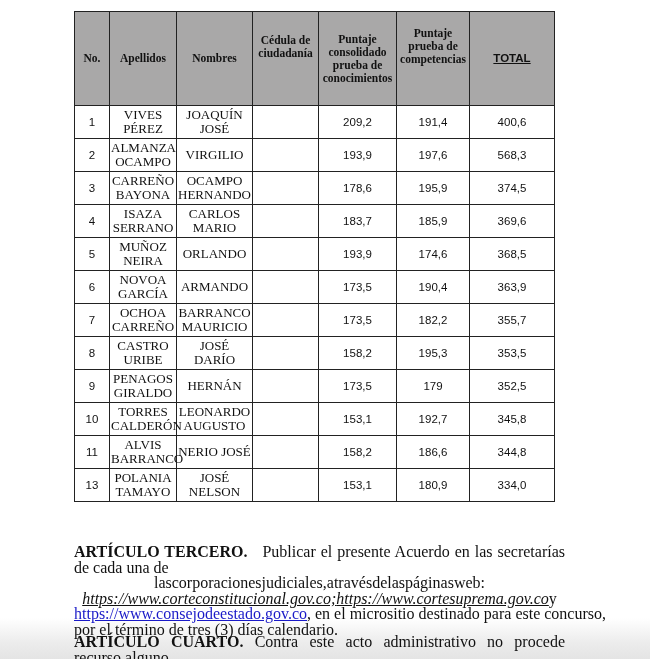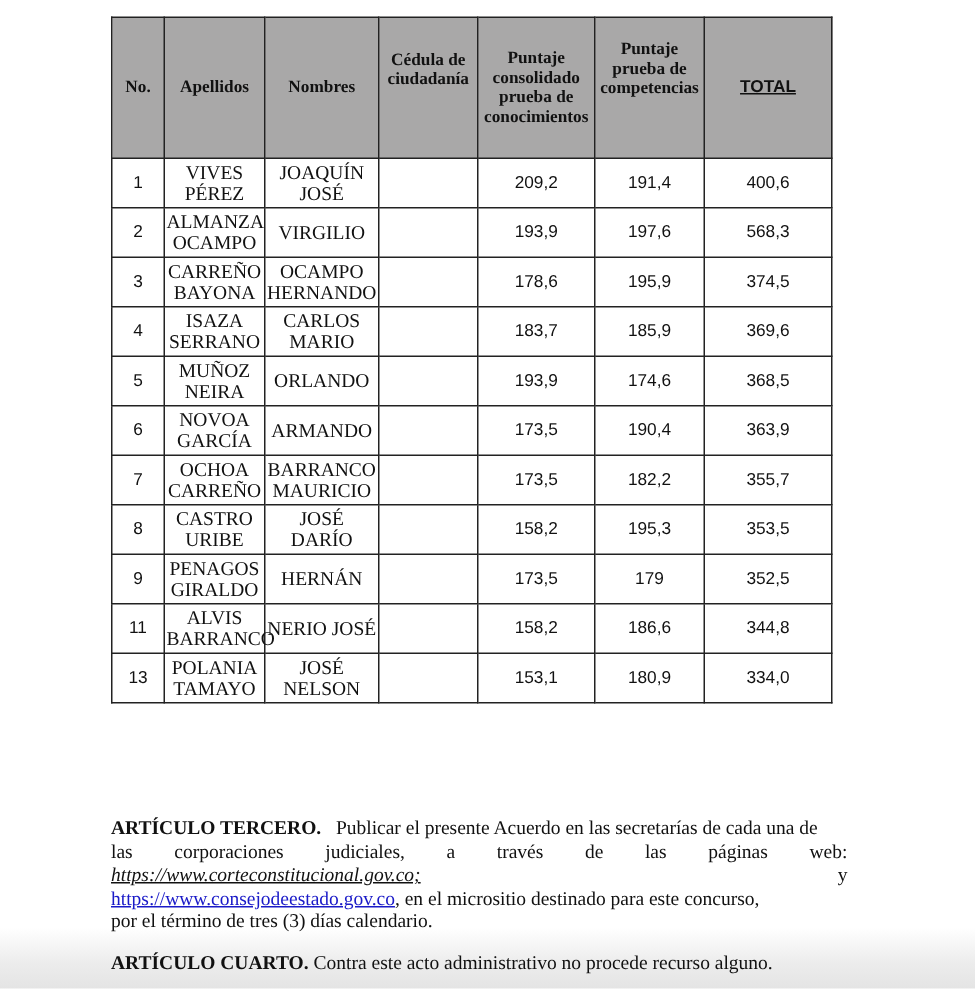--- a/index.html
+++ b/index.html
@@ -51,30 +51,30 @@
   .col-ap { width: 67px; }
   .col-no2 { width: 76px; }
   .col-ced { width: 66px; }
   .col-p1 { width: 78px; }
   .col-p2 { width: 73px; }
   .col-tot { width: 85px; }
   .line { display: block; }
 
   .para {
     position: absolute; left: 74px; width: 491px;
-    font-size: 13px; line-height: 15.6px;
+    font-size: 16px; line-height: 15.6px;
     text-align: justify;
     z-index: 1;
   }
   .p3 { top: 544px; }
   .p4 { top: 634px; }
   .para b { font-weight: bold; }
   .link { color: #111; text-decoration: underline; font-style: italic; }
   .link-blue { color: #1a1ac8; text-decoration: underline; }
-  .just-line { display: flex; justify-content: space-between; }
+  .just-line { display: flex; justify-content: center; }
 </style>
 </head>
 <body>
 
 <div class="fade"></div>
 
 <table class="results">
   <colgroup>
     <col class="col-no">
       <col class="col-ap">
@@ -232,20 +232,35 @@
         </td>
     <td class="name">
           <span class="line">HERNÁN</span>
         </td>
     <td></td>
     <td class="num-cell">173,5</td>
     <td class="num-cell">179</td>
     <td class="num-cell">352,5</td>
   </tr>
       <tr>
+    <td class="num-cell">10</td>
+    <td class="name">
+          <span class="line">TORRES</span>
+          <span class="line">CALDERÓN</span>
+        </td>
+    <td class="name">
+          <span class="line">LEONARDO</span>
+          <span class="line">AUGUSTO</span>
+        </td>
+    <td></td>
+    <td class="num-cell">153,1</td>
+    <td class="num-cell">192,7</td>
+    <td class="num-cell">345,8</td>
+  </tr>
+      <tr>
     <td class="num-cell">11</td>
     <td class="name">
           <span class="line">ALVIS</span>
           <span class="line">BARRANCO</span>
         </td>
     <td class="name">
           <span class="line">NERIO JOSÉ</span>
         </td>
     <td></td>
     <td class="num-cell">158,2</td>
@@ -280,20 +295,21 @@
       <span>judiciales,</span>
       <span>a</span>
       <span>través</span>
       <span>de</span>
       <span>las</span>
       <span>páginas</span>
       <span>web:</span>
     </div>
   <div class="just-line">
     <a class="link">https://www.corteconstitucional.gov.co;</a>
+    <a class="link">https://www.cortesuprema.gov.co</a>
     <span>y</span>
   </div>
   <div style="white-space:nowrap;">
     <a class="link-blue">https://www.consejodeestado.gov.co</a><span>, en el micrositio destinado para este concurso,</span>
   </div>
   <div>por el término de tres (3) días calendario.</div>
 </div>
 
 <div class="para p4">
   <b>ARTÍCULO CUARTO.</b><span> Contra este acto administrativo no procede recurso alguno.</span>

